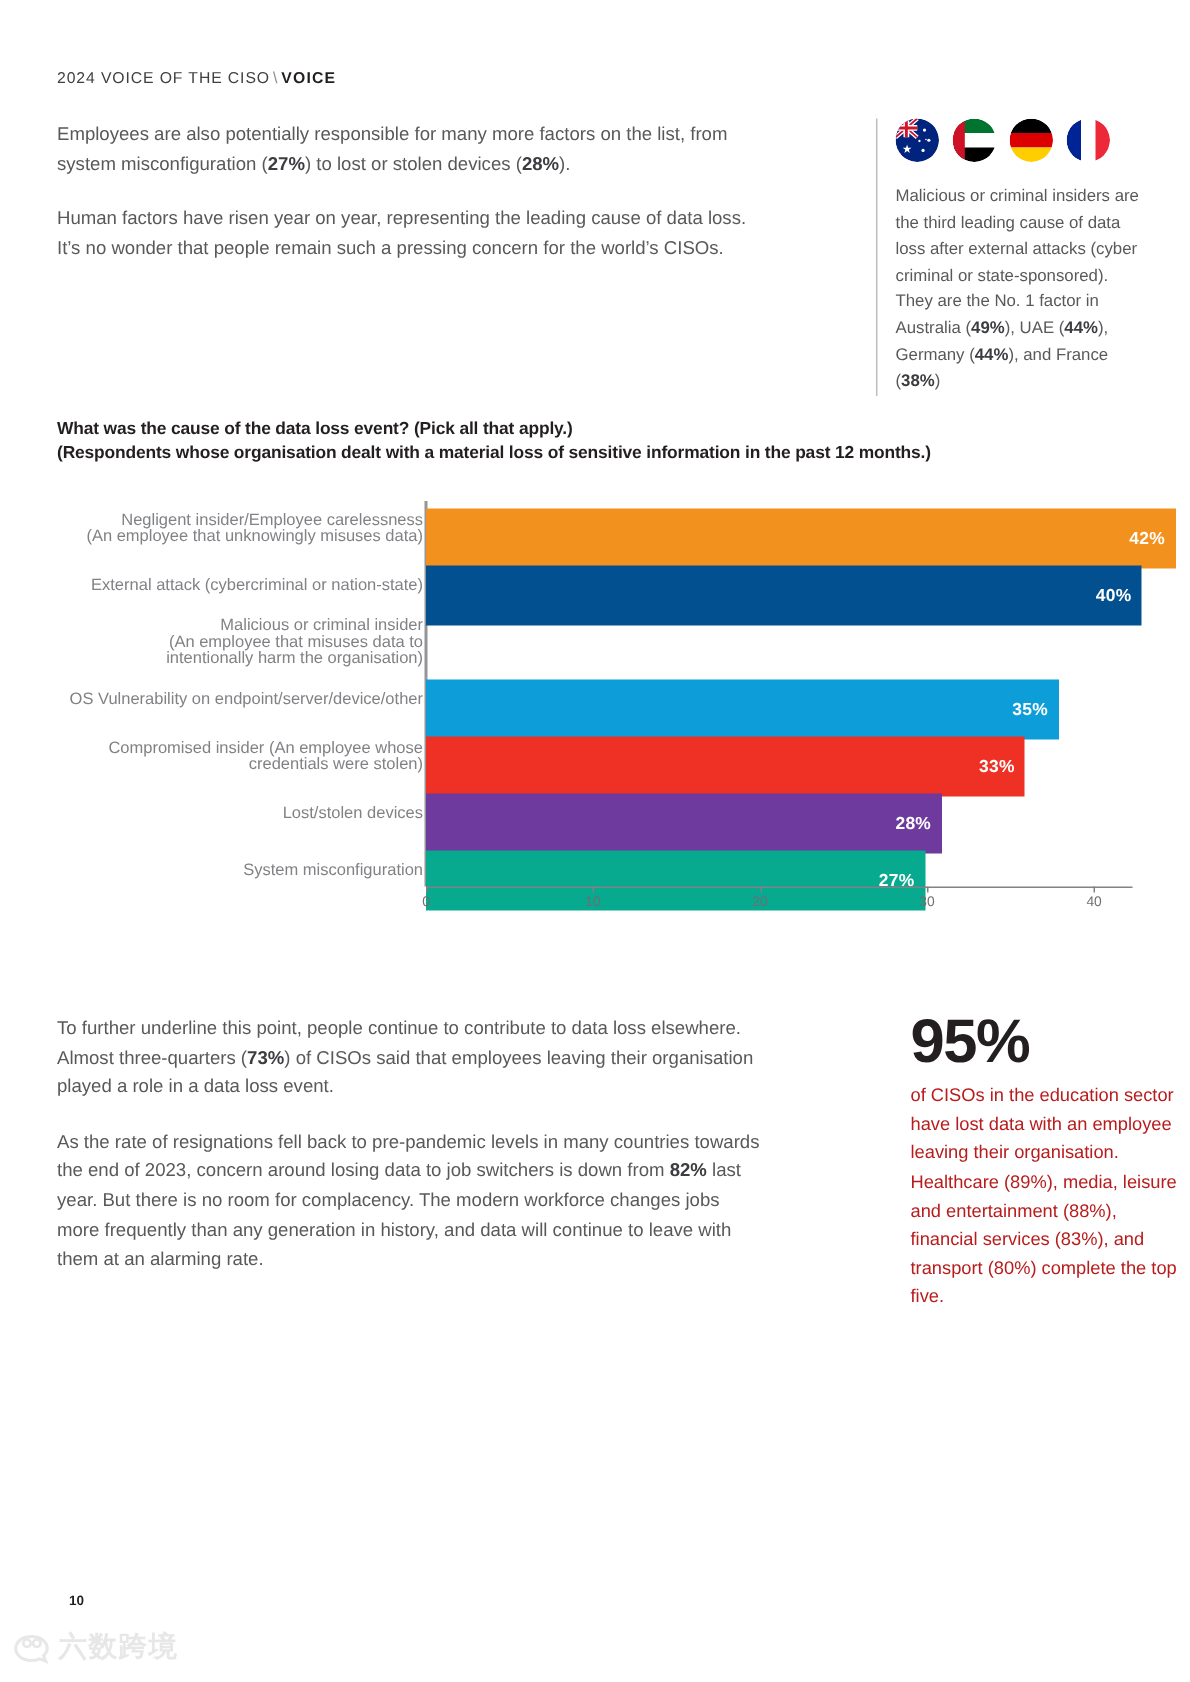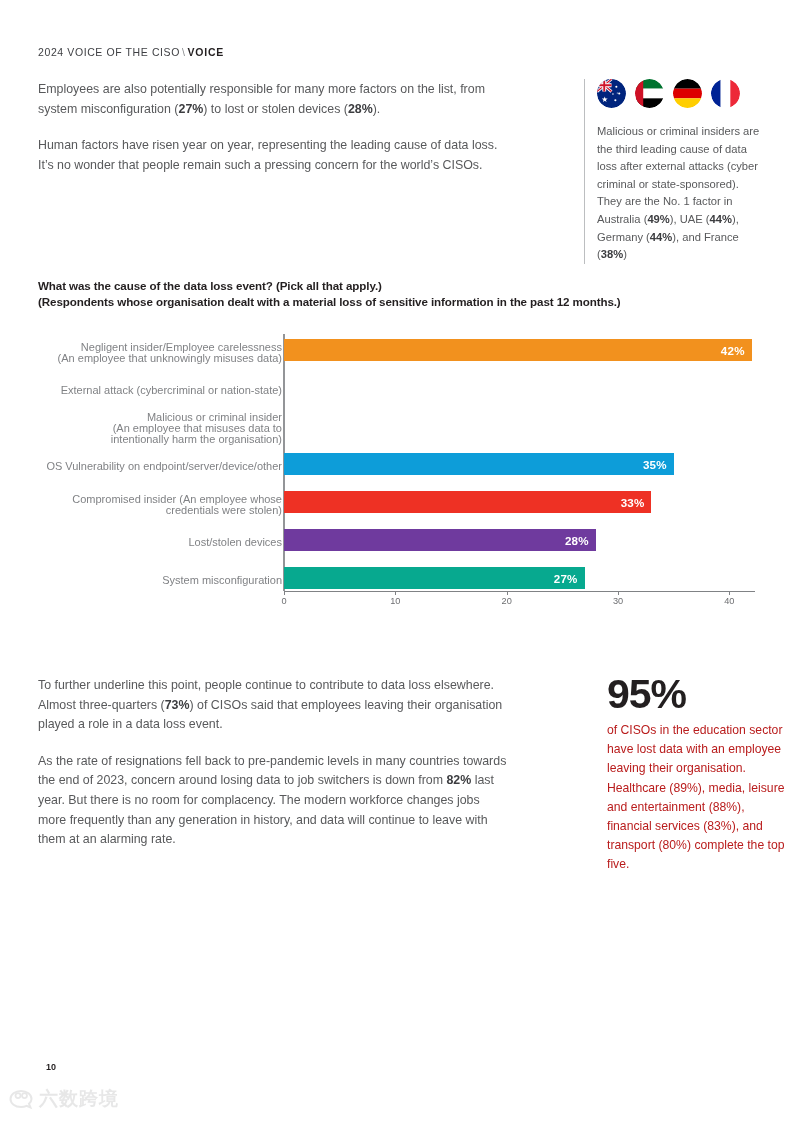--- a/index.html
+++ b/index.html
@@ -60,22 +60,22 @@
     position:absolute; right:476px; 
     top:50%; transform:translateY(-50%);
     text-align:right; width:260px;
     font-size:11px; line-height:11.2px; color:#808285;
   }
   .row .track {
     position:absolute; left:246px; top:50%; transform:translateY(-50%);
     height:28px;
   }
   .row .bar {
-    height:22px; border-radius:0;
-    position:relative; display:block;
+    height:40px; border-radius:0;
+    position:relative; display:block;padding-left:32px;
   }
   .row .val {
     position:absolute; right:7px; top:50%; transform:translateY(-50%);
     color:#ffffff; font-weight:bold; font-size:11.6px;
     font-family:"Liberation Sans Narrow","Liberation Sans", sans-serif;
     letter-spacing:0.2px;
   }
   .axis-line {
     position:absolute; left:246px; top:261px; width:471px; height:1px;
     background:#808285;
@@ -222,20 +222,25 @@
           <div class="track">
             <div class="bar" style="background: rgb(242, 145, 30); width: 467.66px;">
               <span class="val">42%</span>
             </div>
           </div>
         </div>
         <div class="row">
           <div class="cat">
             <div>External attack (cybercriminal or nation-state)</div>
           </div>
+          <div class="track">
+            <div class="bar" style="background: rgb(2, 80, 143); width: 445.39px;">
+              <span class="val">40%</span>
+            </div>
+          </div>
         </div>
         <div class="row">
           <div class="cat">
             <div>Malicious or criminal insider</div>
             <div>(An employee that misuses data to</div>
             <div>intentionally harm the organisation)</div>
           </div>
         </div>
         <div class="row">
           <div class="cat">

